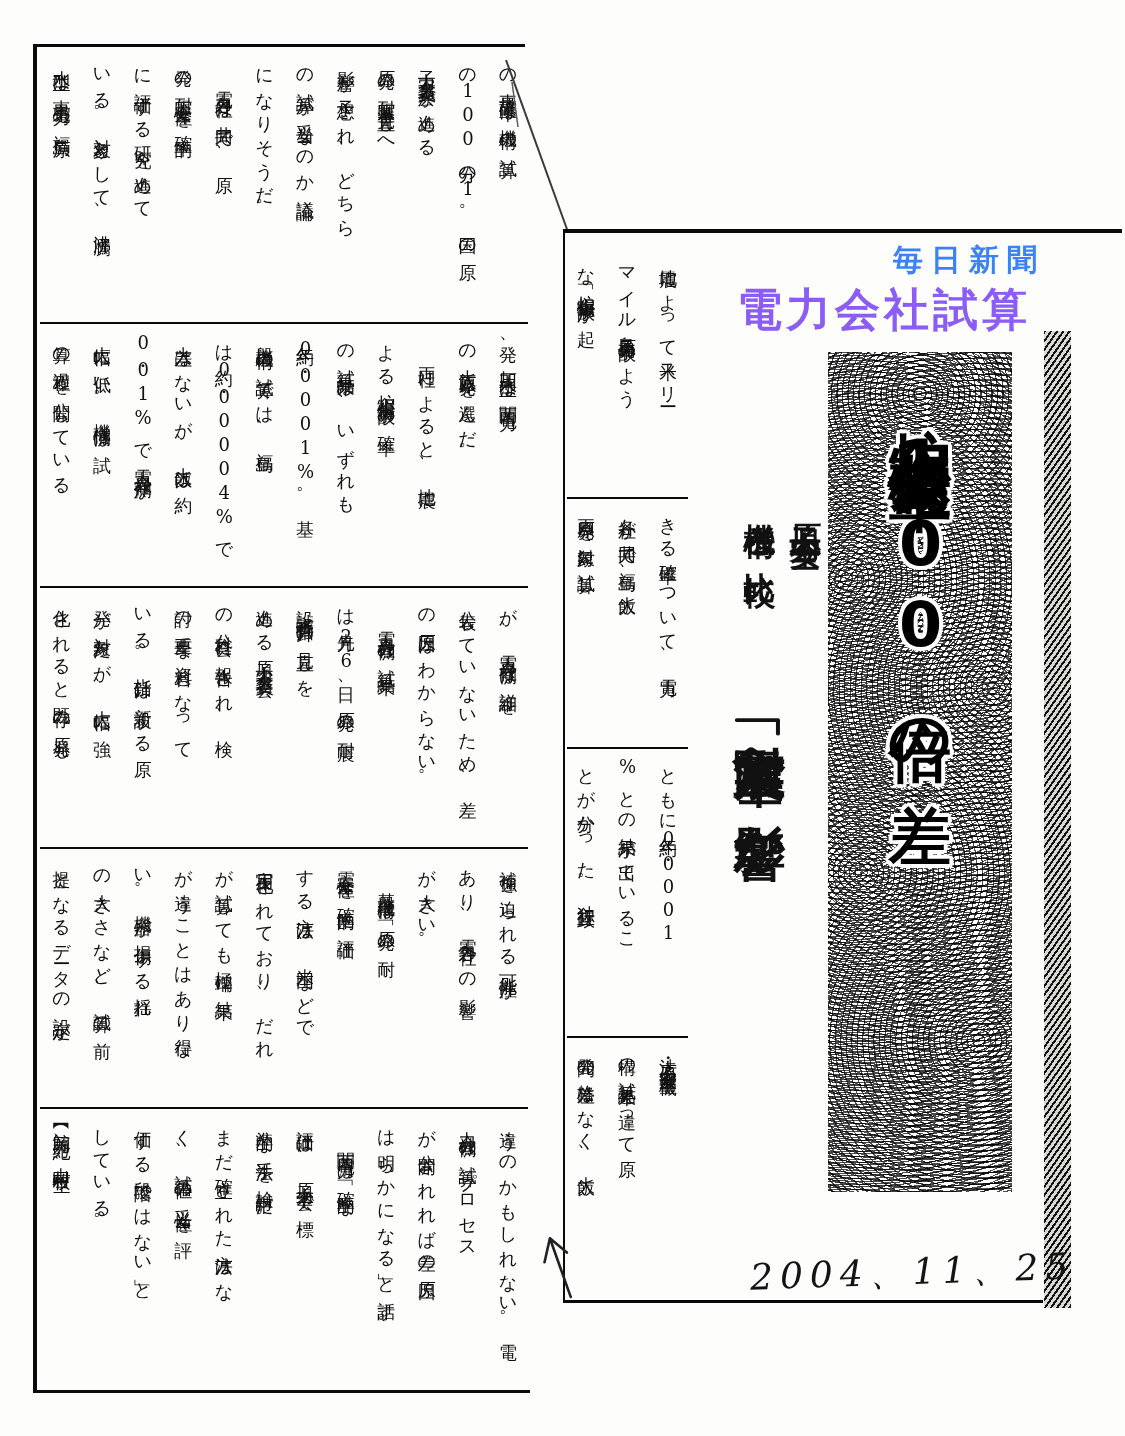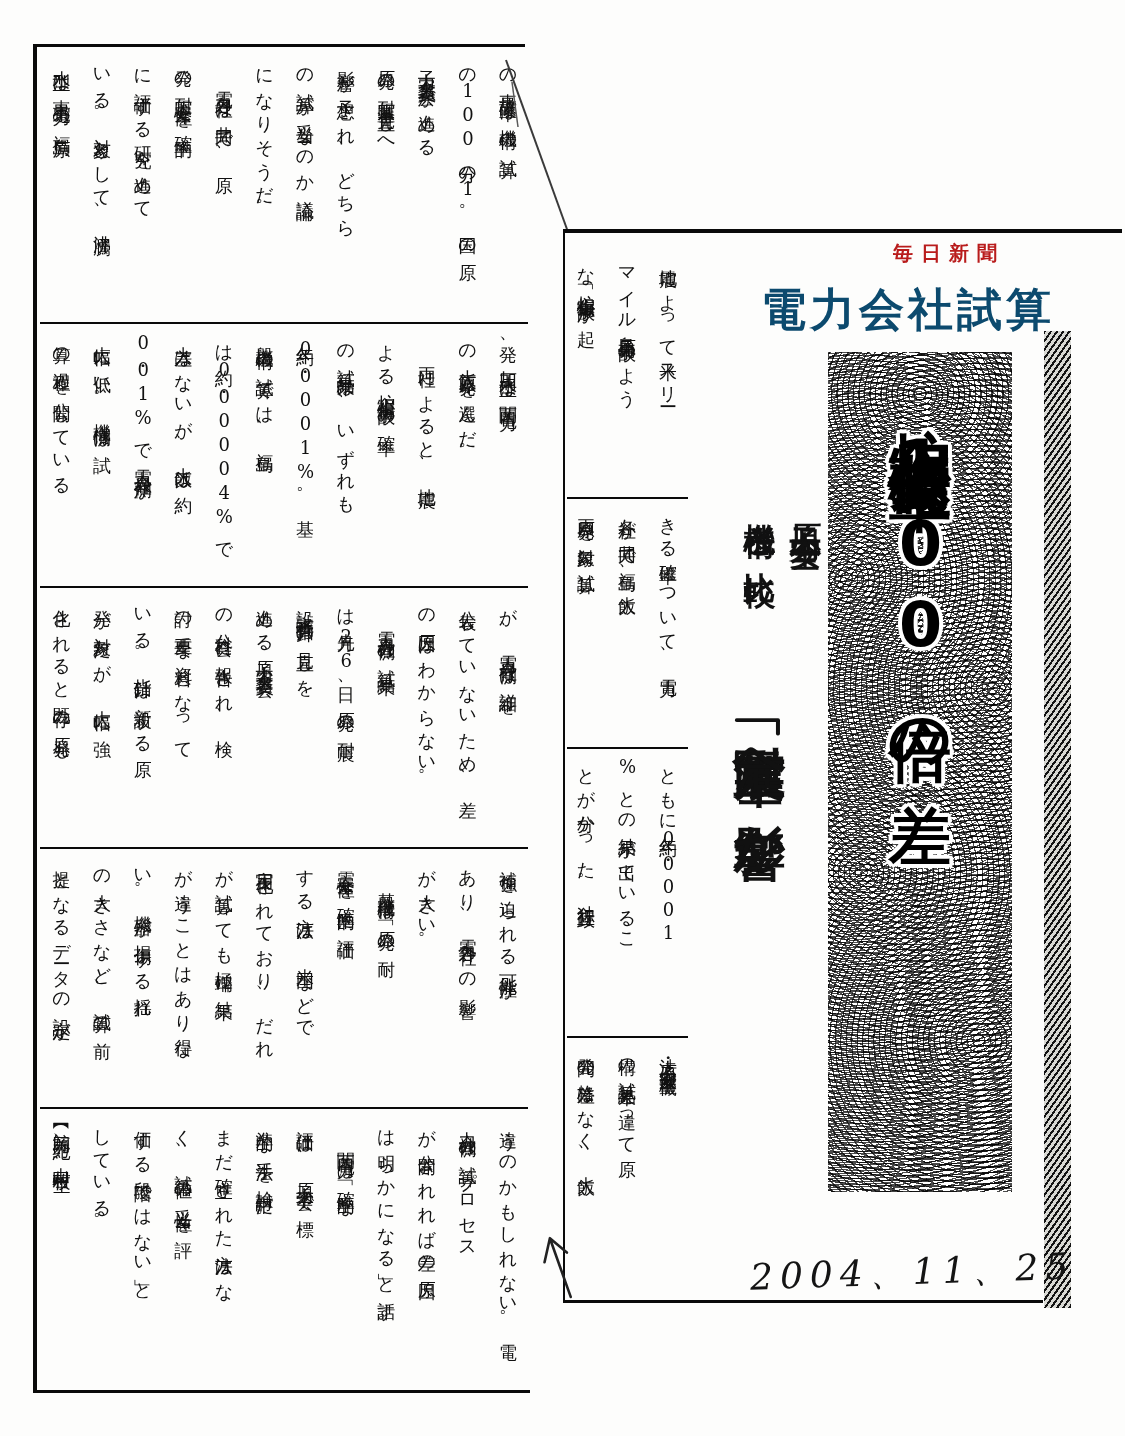--- a/index.html
+++ b/index.html
@@ -9,23 +9,23 @@
   .rule{position:absolute;background:#0a0a0a;}
   
   .vwrap{position:absolute;writing-mode:vertical-rl;text-orientation:upright;}
   .vwrap .vcol{white-space:nowrap;}
   .band{font-size:18px;letter-spacing:3px;}
   .band .vcol{line-height:40.6px;}
   .lead-group{font-size:18px;letter-spacing:2px;}
   .lead-group .vcol{line-height:41px;}
   
   .publication{position:absolute;font-family:"DejaVu Serif",serif;font-weight:bold;
-               font-size:20px;letter-spacing:8px;color:#b91c1c;}
+               font-size:30px;letter-spacing:8px;color:#3b82f6;}
   .kicker{position:absolute;font-family:Liberation Mono, monospace;font-weight:900;
-          font-size:45px;letter-spacing:4px;color:#0c4a6e;margin-left:24px;}
+          font-size:45px;letter-spacing:4px;color:#8b5cf6;}
   .headline-box{position:absolute;left:828px;top:352px;width:184px;height:840px;
      background-color:#fff;
      background-image:
        repeating-radial-gradient(circle at 50% 5%,  rgba(0,0,0,.75) 0 1.1px, transparent 1.1px 5.5px),
        repeating-radial-gradient(circle at 10% 27%, rgba(0,0,0,.70) 0 1.1px, transparent 1.1px 5.5px),
        repeating-radial-gradient(circle at 90% 40%, rgba(0,0,0,.70) 0 1.1px, transparent 1.1px 5.5px),
        repeating-radial-gradient(circle at 18% 62%, rgba(0,0,0,.70) 0 1.1px, transparent 1.1px 5.5px),
        repeating-radial-gradient(circle at 82% 82%, rgba(0,0,0,.70) 0 1.1px, transparent 1.1px 5.5px);
      display:flex;justify-content:center;}
   .headline-text{writing-mode:vertical-rl;text-orientation:upright;

